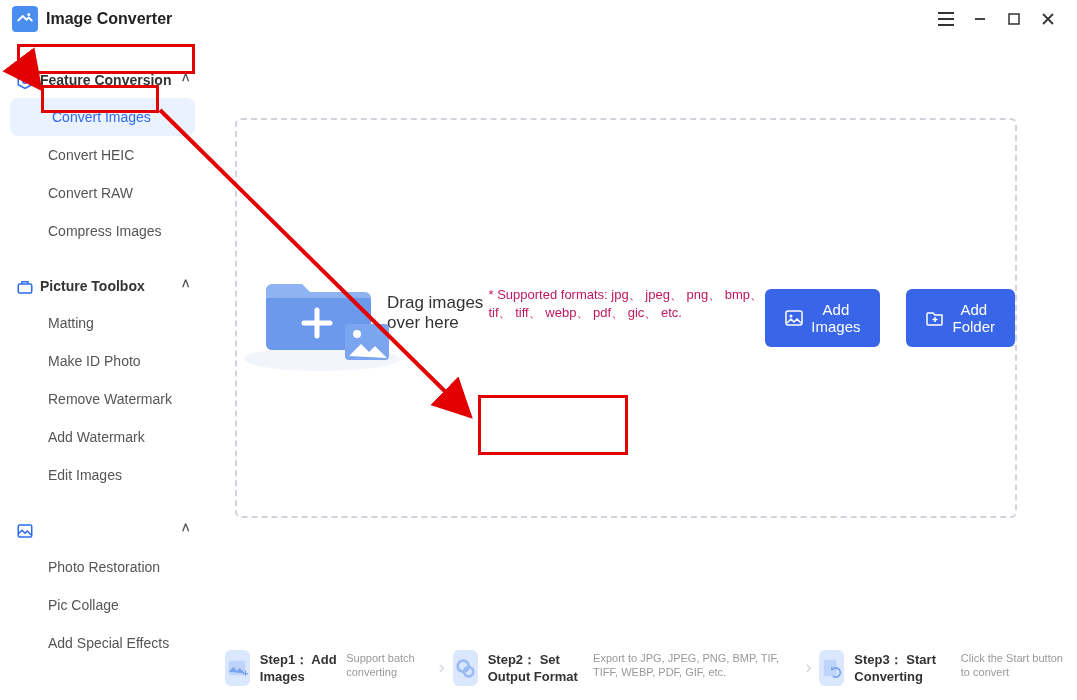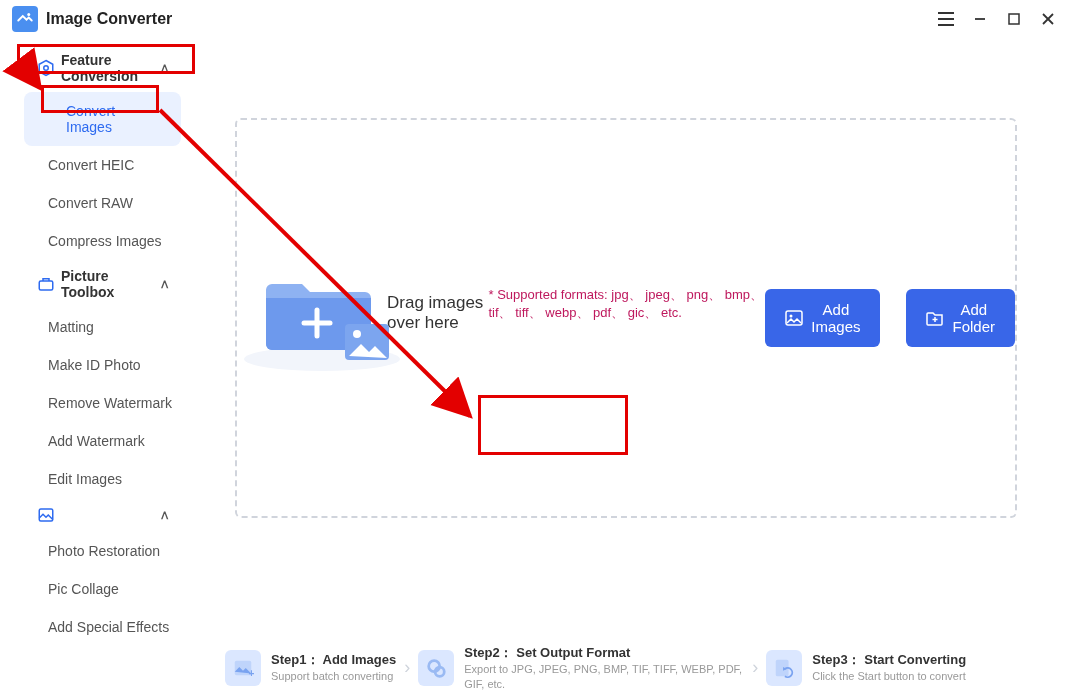--- a/index.html
+++ b/index.html
@@ -8,44 +8,44 @@
 .titlebar { height: 38px; display: flex; align-items: center; padding: 0 12px; text-align: center; }
 .titlebar .logo { width: 26px; height: 26px; background: #4a8ff0; border-radius: 4px; display: flex; align-items: center; justify-content: center; margin-right: 8px; }
 .titlebar .title { font-size: 16px; font-weight: 600; color: #222; }
 .titlebar .spacer { flex: 1; }
 .titlebar .wbtn { width: 34px; height: 28px; display: flex; align-items: center; justify-content: center; color: #333; font-size: 16px; cursor: pointer; }
 
 .container { display: flex; height: calc(100% - 38px); }
 
 .sidebar { width: 205px; padding: 6px 0; }
 .nav-section { }
-.nav-header { display: flex; align-items: center; padding: 8px 37px; font-size: 14px; font-weight: 600; color: #333; cursor: pointer; }
+.nav-header { display: flex; padding: 8px 16px; font-size: 14px; font-weight: 600; color: #333; cursor: pointer; margin-top: 20px; }
 .nav-header .icon { width: 18px; height: 18px; margin-right: 6px; display:flex;align-items:center;justify-content:center; }
 .nav-header .chev { margin-left: auto; font-size: 10px; color:#555; }
 .nav-item { padding: 11px 20px 11px 48px; font-size: 14px; color: #555; cursor: pointer; }
-.nav-item.active { color: #2e6bf0; background: #eaf1ff; border-radius: 8px; margin: 0 24px; padding-left: 42px; }
+.nav-item.active { color: #2e6bf0; background: #eaf1ff; border-radius: 8px; margin: 0 10px; padding-left: 42px; }
 
 .main { flex: 1; display: flex; flex-direction: column; padding: 40px 60px 0 30px; position: relative; }
 
 .dropzone {
   border: 2px dashed #d0d4dc; border-radius: 6px; height: 400px;
   display: flex; align-items: center; justify-content: center;
   margin-top: 40px;
 }
 .folder-icon { width: 150px; height: 110px; position: relative; margin-bottom: 18px; }
 .drag-text { font-size: 17px; color: #333; font-weight: 500; margin-bottom: 10px; }
 .formats-text { font-size: 13px; color: #be185d; margin-bottom: 28px; }
 .btn-row { display: flex; gap: 26px; }
 .btn-primary { background: #3966e8; color: #fff; border: none; border-radius: 6px; padding: 12px 20px; font-size: 15px; display: flex; align-items: center; gap: 8px; cursor: pointer; }
 .btn-primary .bicon { width: 18px; height: 16px; display: inline-flex; align-items: center; justify-content: center; }
 
 .steps { position: absolute; left: 215px; right: 0; bottom: 0; height: 65px; background: #fff; display: flex; align-items: center; padding: 0 10px; gap: 8px; }
 .step { display: flex; align-items: center; gap: 10px; }
 .step-icon { width: 36px; height: 36px; background: #dbe7ff; border-radius: 6px; display:flex;align-items:center;justify-content:center;color:#7aa3f0; }
-.step-text { display: flex; flex-direction: column; }
+.step-text { display: flex; flex-direction: row; }
 .step-title { font-size: 13px; font-weight: 600; color: #333; }
 .step-desc { font-size: 11px; color: #999; max-width: 280px; line-height: 1.3; }
 .step-arrow { color: #cfd4dc; font-size: 18px; }
 
 
 .red-box { position: absolute; border: 3px solid #e30000; pointer-events: none; }
 .arrow-svg { position: absolute; pointer-events: none; }
 </style>
 </head>
 <body>

